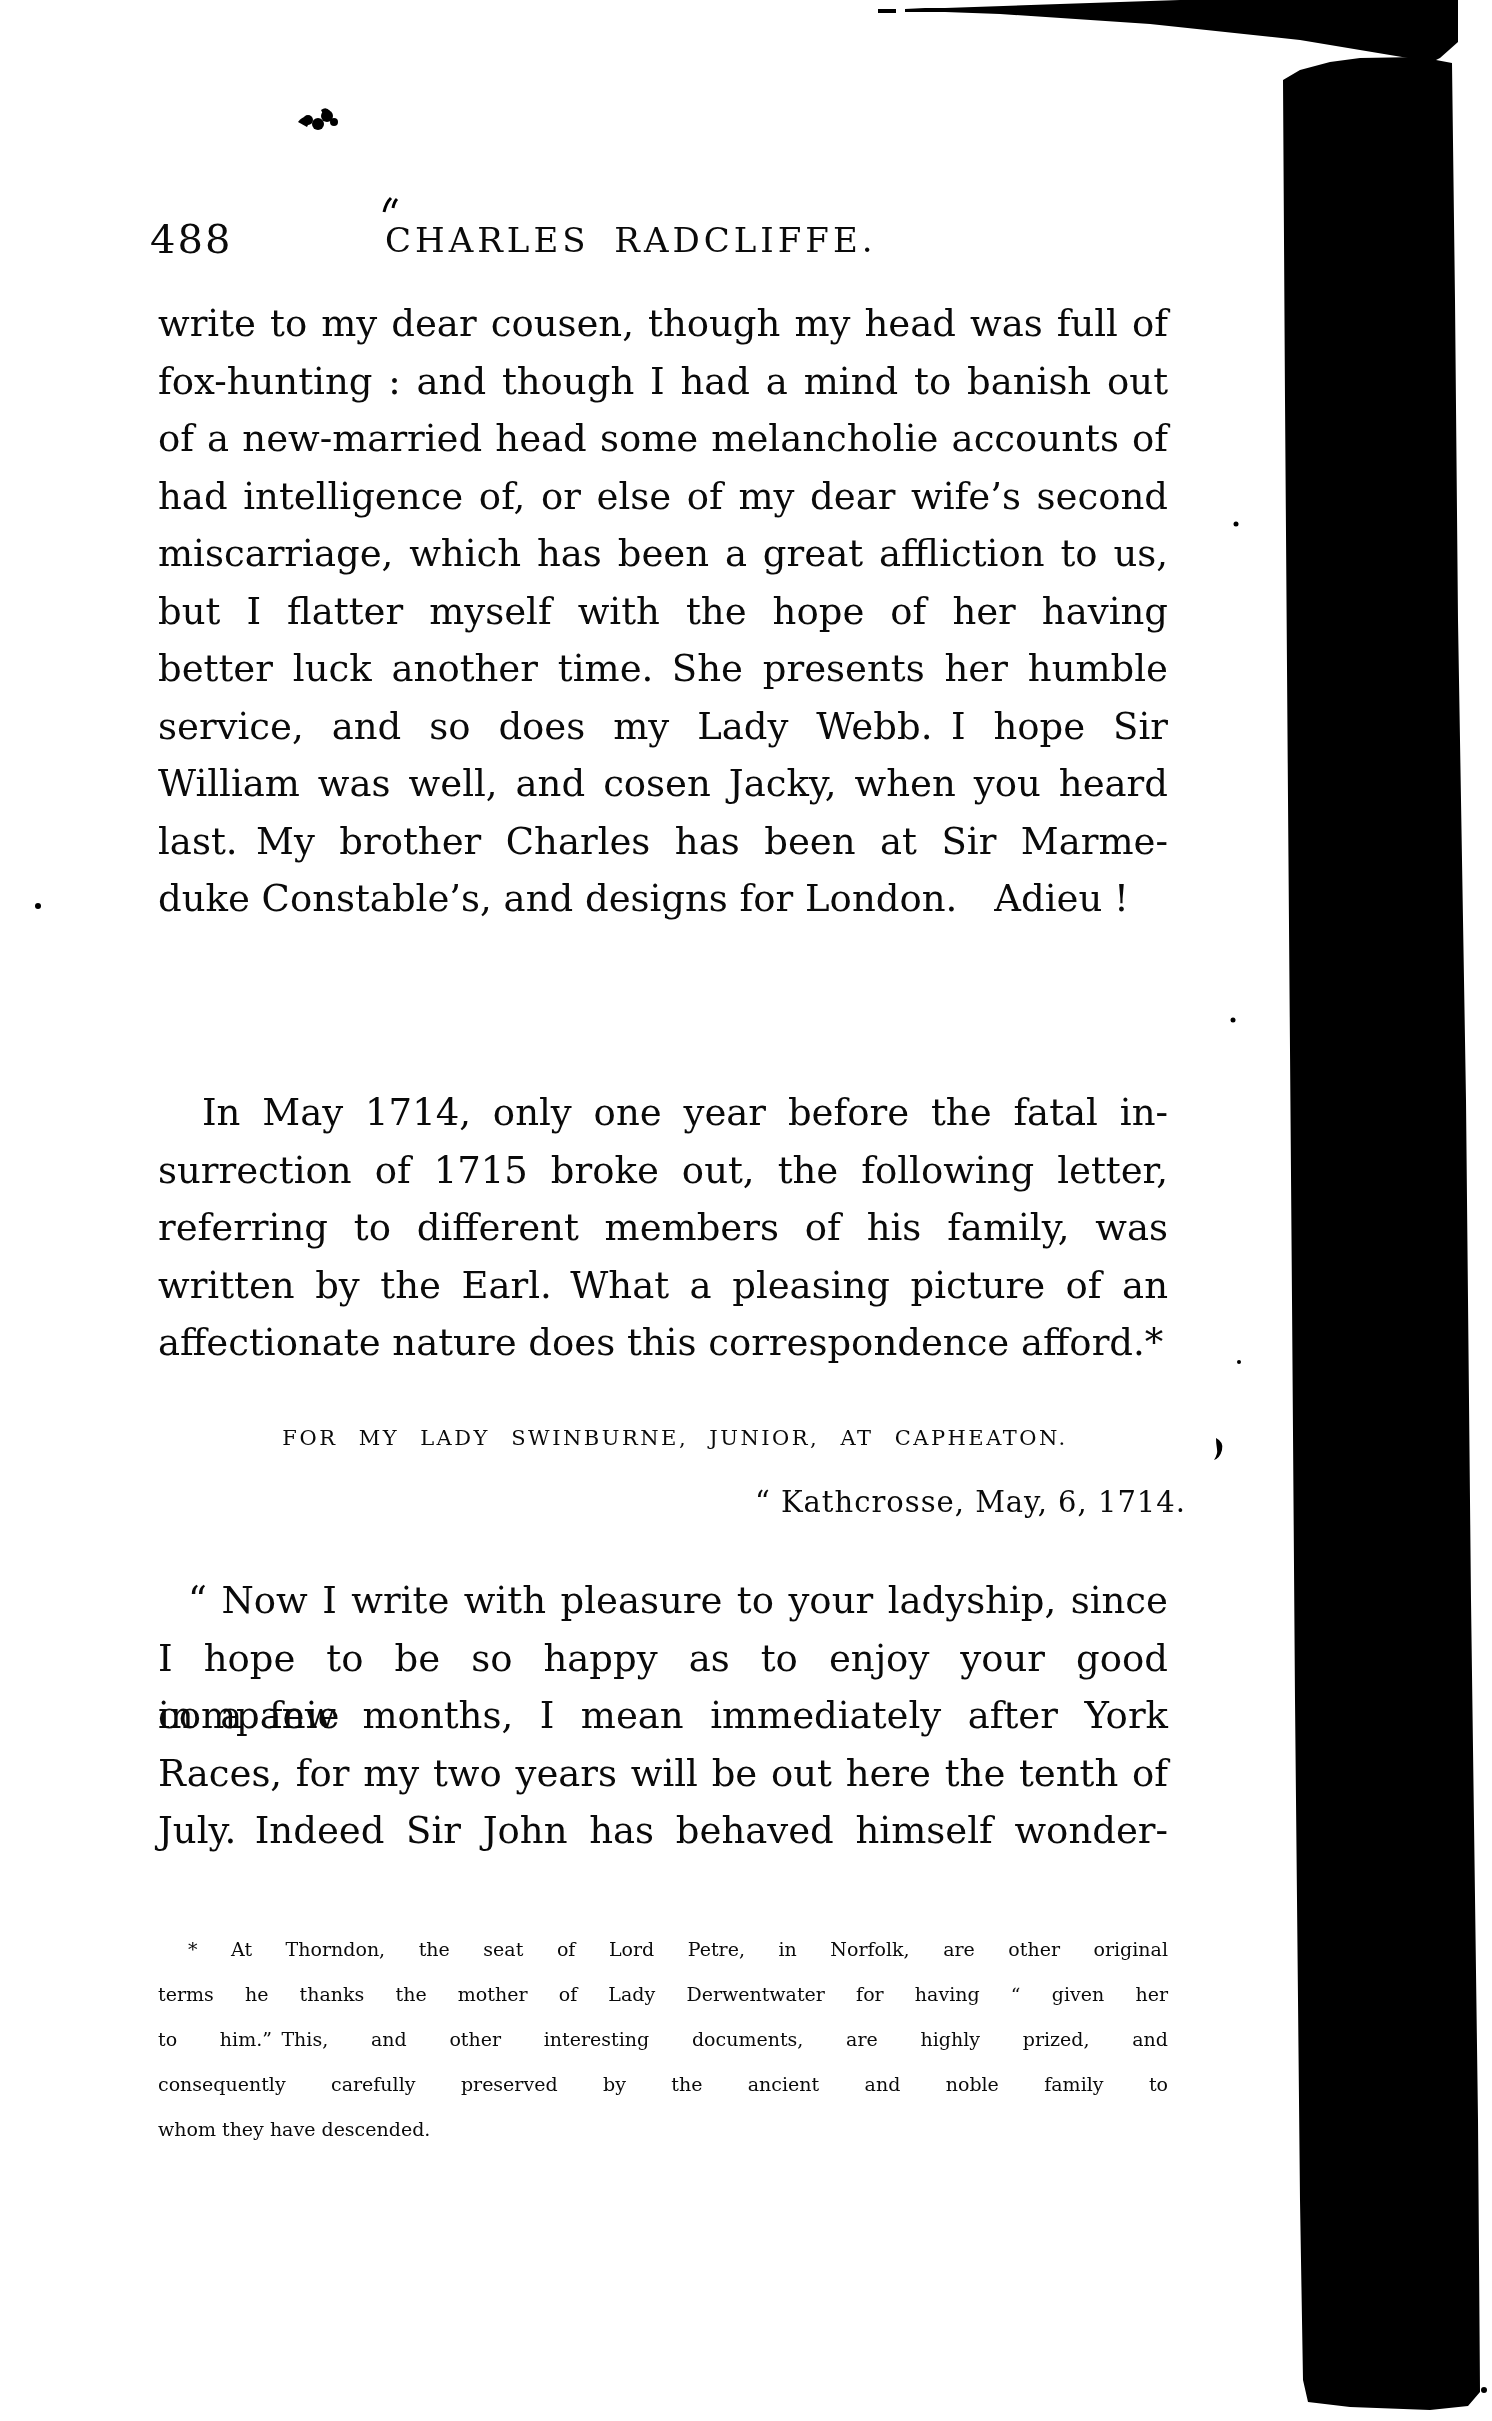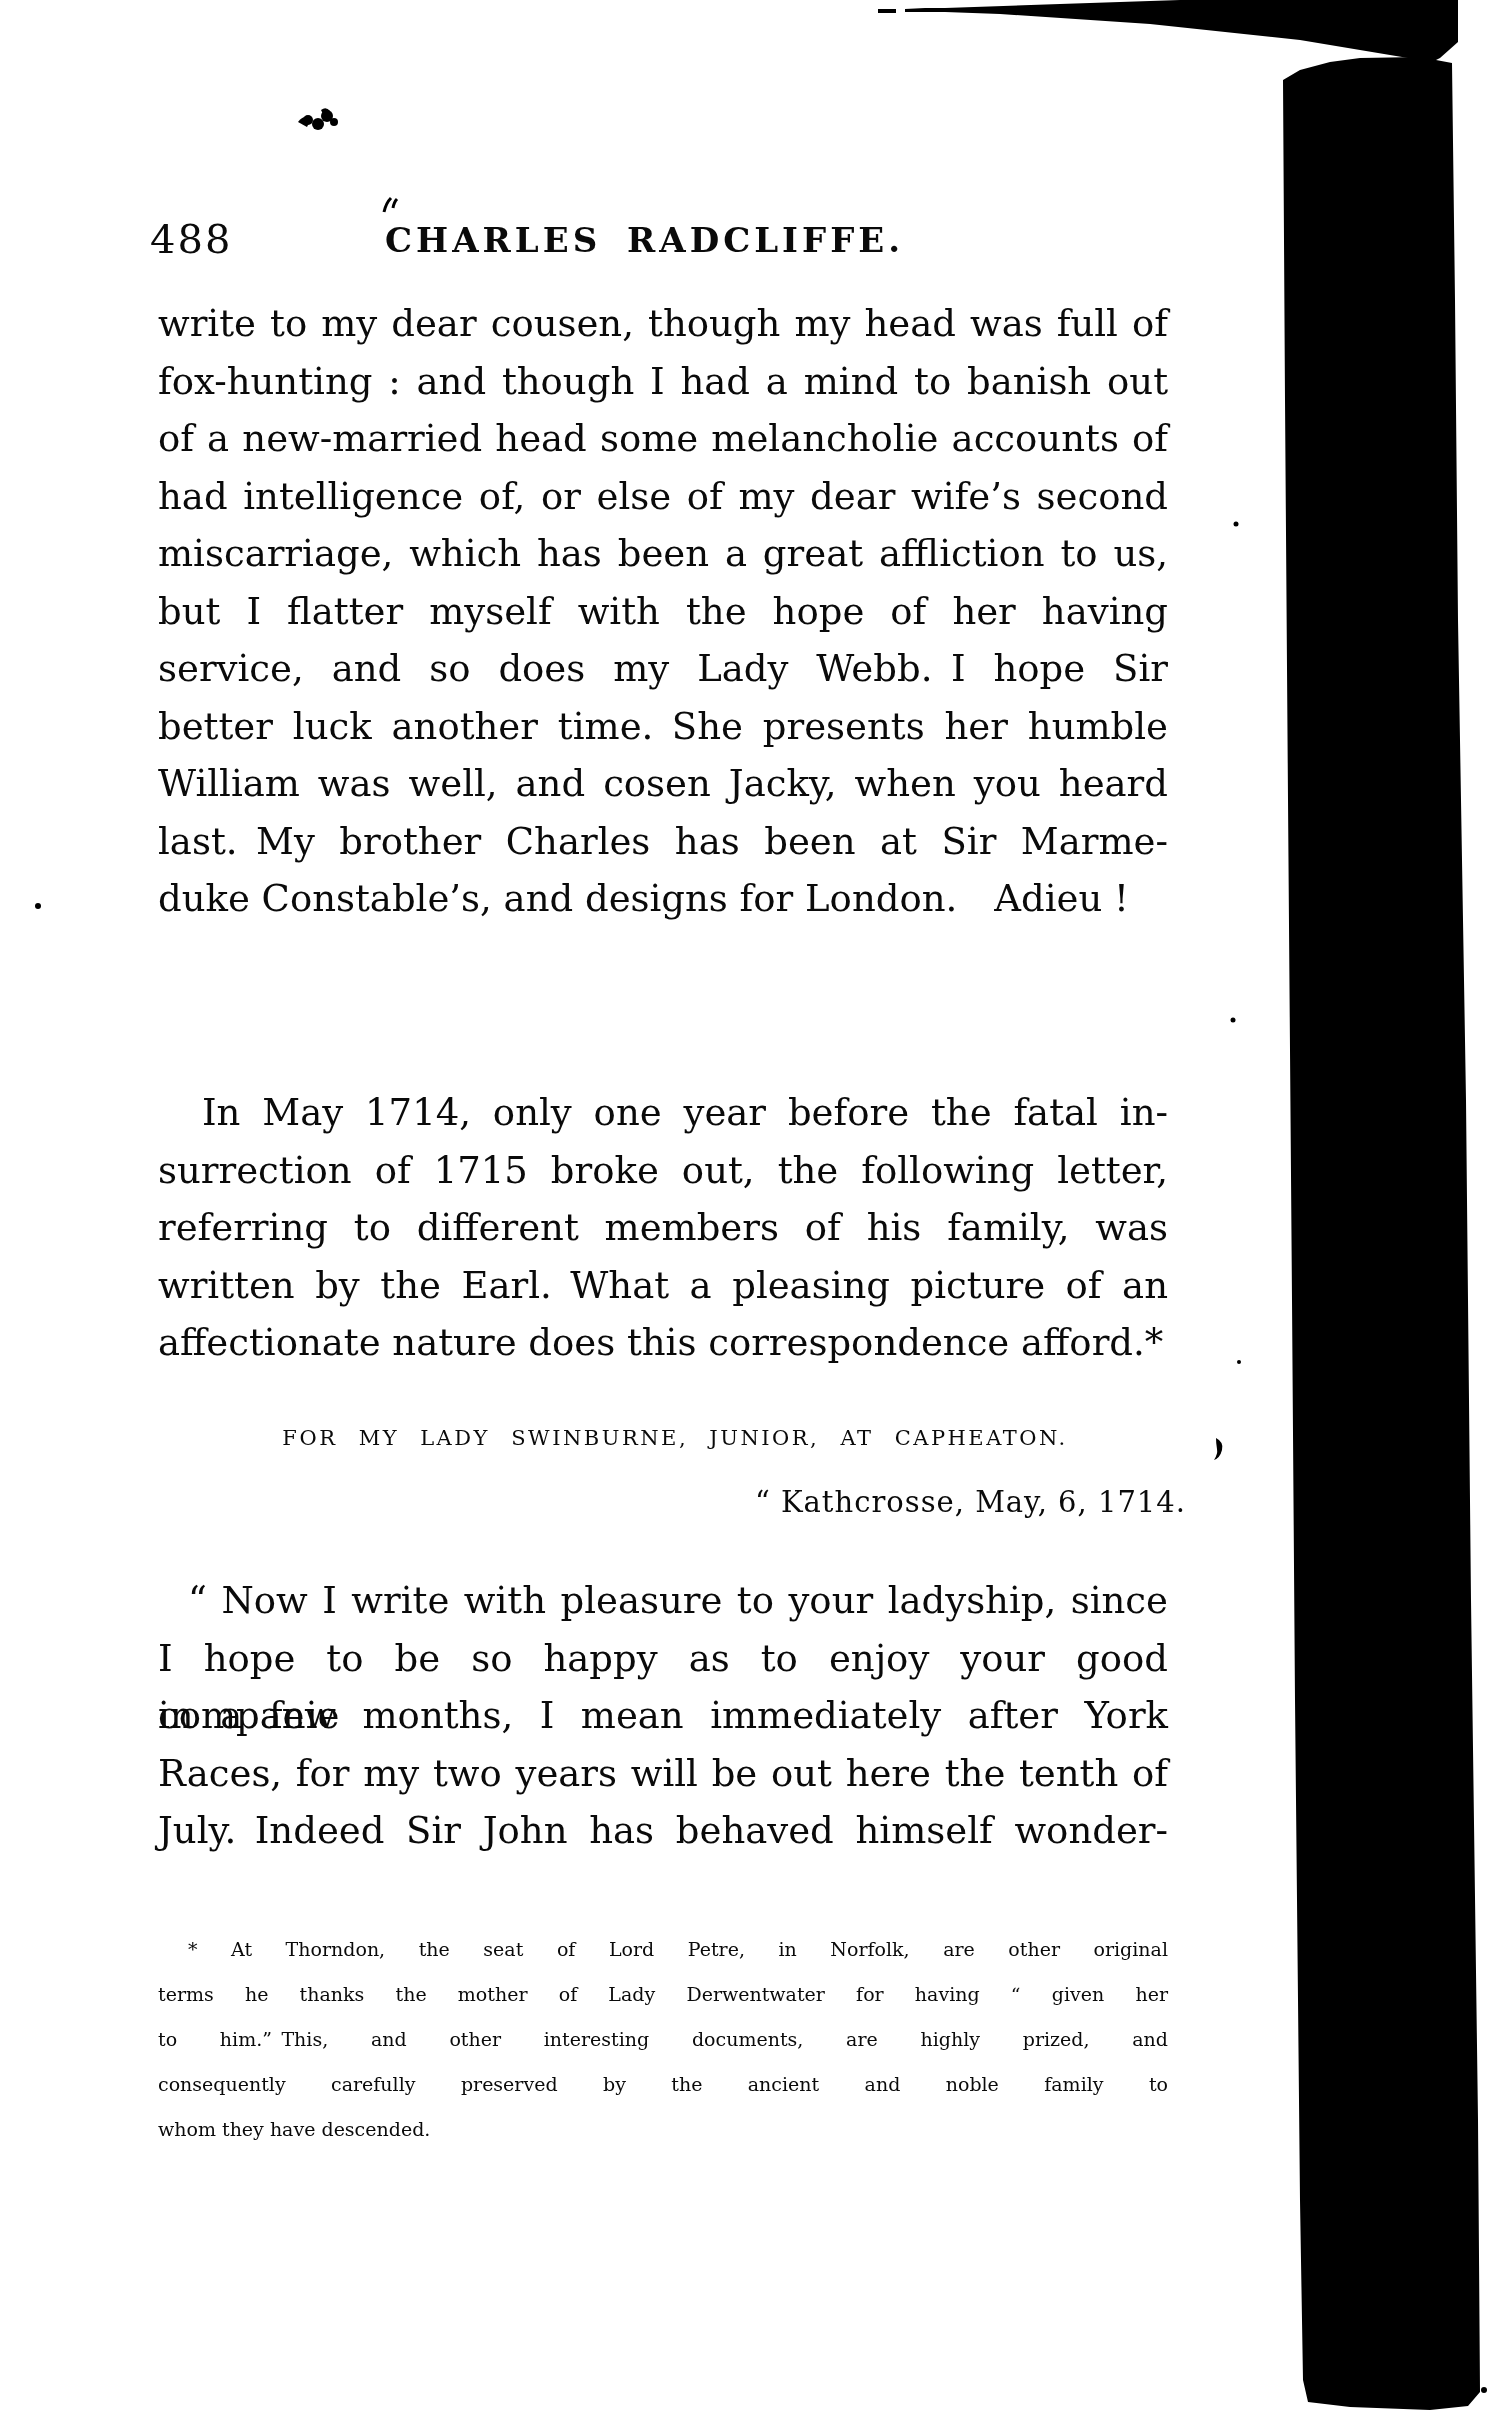--- a/index.html
+++ b/index.html
@@ -12,21 +12,21 @@
     overflow:hidden;
   }
   .abs{position:absolute;}
   
   .page-number{
     top:218px;left:150px;
     font-size:40px;line-height:42px;letter-spacing:2px;
   }
   .running-title{
     top:221px;left:385px;
-    font-size:34px;line-height:38px;letter-spacing:4px;word-spacing:10px;font-weight:bold;
+    font-size:34px;line-height:38px;letter-spacing:4px;word-spacing:10px;
   }
   
   .textblock{left:158px;width:1010px;font-size:37px;}
   .textblock .tline{
     line-height:57.5px;height:57.5px;
     text-align:justify;text-align-last:justify;
     white-space:pre-wrap;
   }
   .textblock .tline.endline{text-align-last:left;}
   .textblock .tline.findent{text-indent:44px;margin-top:32px;}
@@ -62,22 +62,22 @@
 <div class="abs page-number">488</div>
 <div class="abs running-title">CHARLES RADCLIFFE.</div>
 
 <div class="abs textblock para-1">
     <div class="tline">write to my dear cousen, though my head was full of</div>
     <div class="tline">fox-hunting : and though I had a mind to banish out</div>
     <div class="tline">of a new-married head some melancholie accounts of</div>
     <div class="tline">had intelligence of, or else of my dear wife’s second</div>
     <div class="tline">miscarriage, which has been a great affliction to us,</div>
     <div class="tline">but I flatter myself with the hope of her having</div>
+    <div class="tline">better luck another time. She presents her humble</div>
     <div class="tline">service, and so does my Lady Webb. I hope Sir</div>
-    <div class="tline">better luck another time. She presents her humble</div>
     <div class="tline">William was well, and cosen Jacky, when you heard</div>
     <div class="tline">last. My brother Charles has been at Sir Marme-</div>
     <div class="tline endline">duke Constable’s, and designs for London. Adieu !</div>
   </div>
 
 <div class="abs textblock para-2">
     <div class="tline findent">In May 1714, only one year before the fatal in-</div>
     <div class="tline">surrection of 1715 broke out, the following letter,</div>
     <div class="tline">referring to different members of his family, was</div>
     <div class="tline">written by the Earl. What a pleasing picture of an</div>

